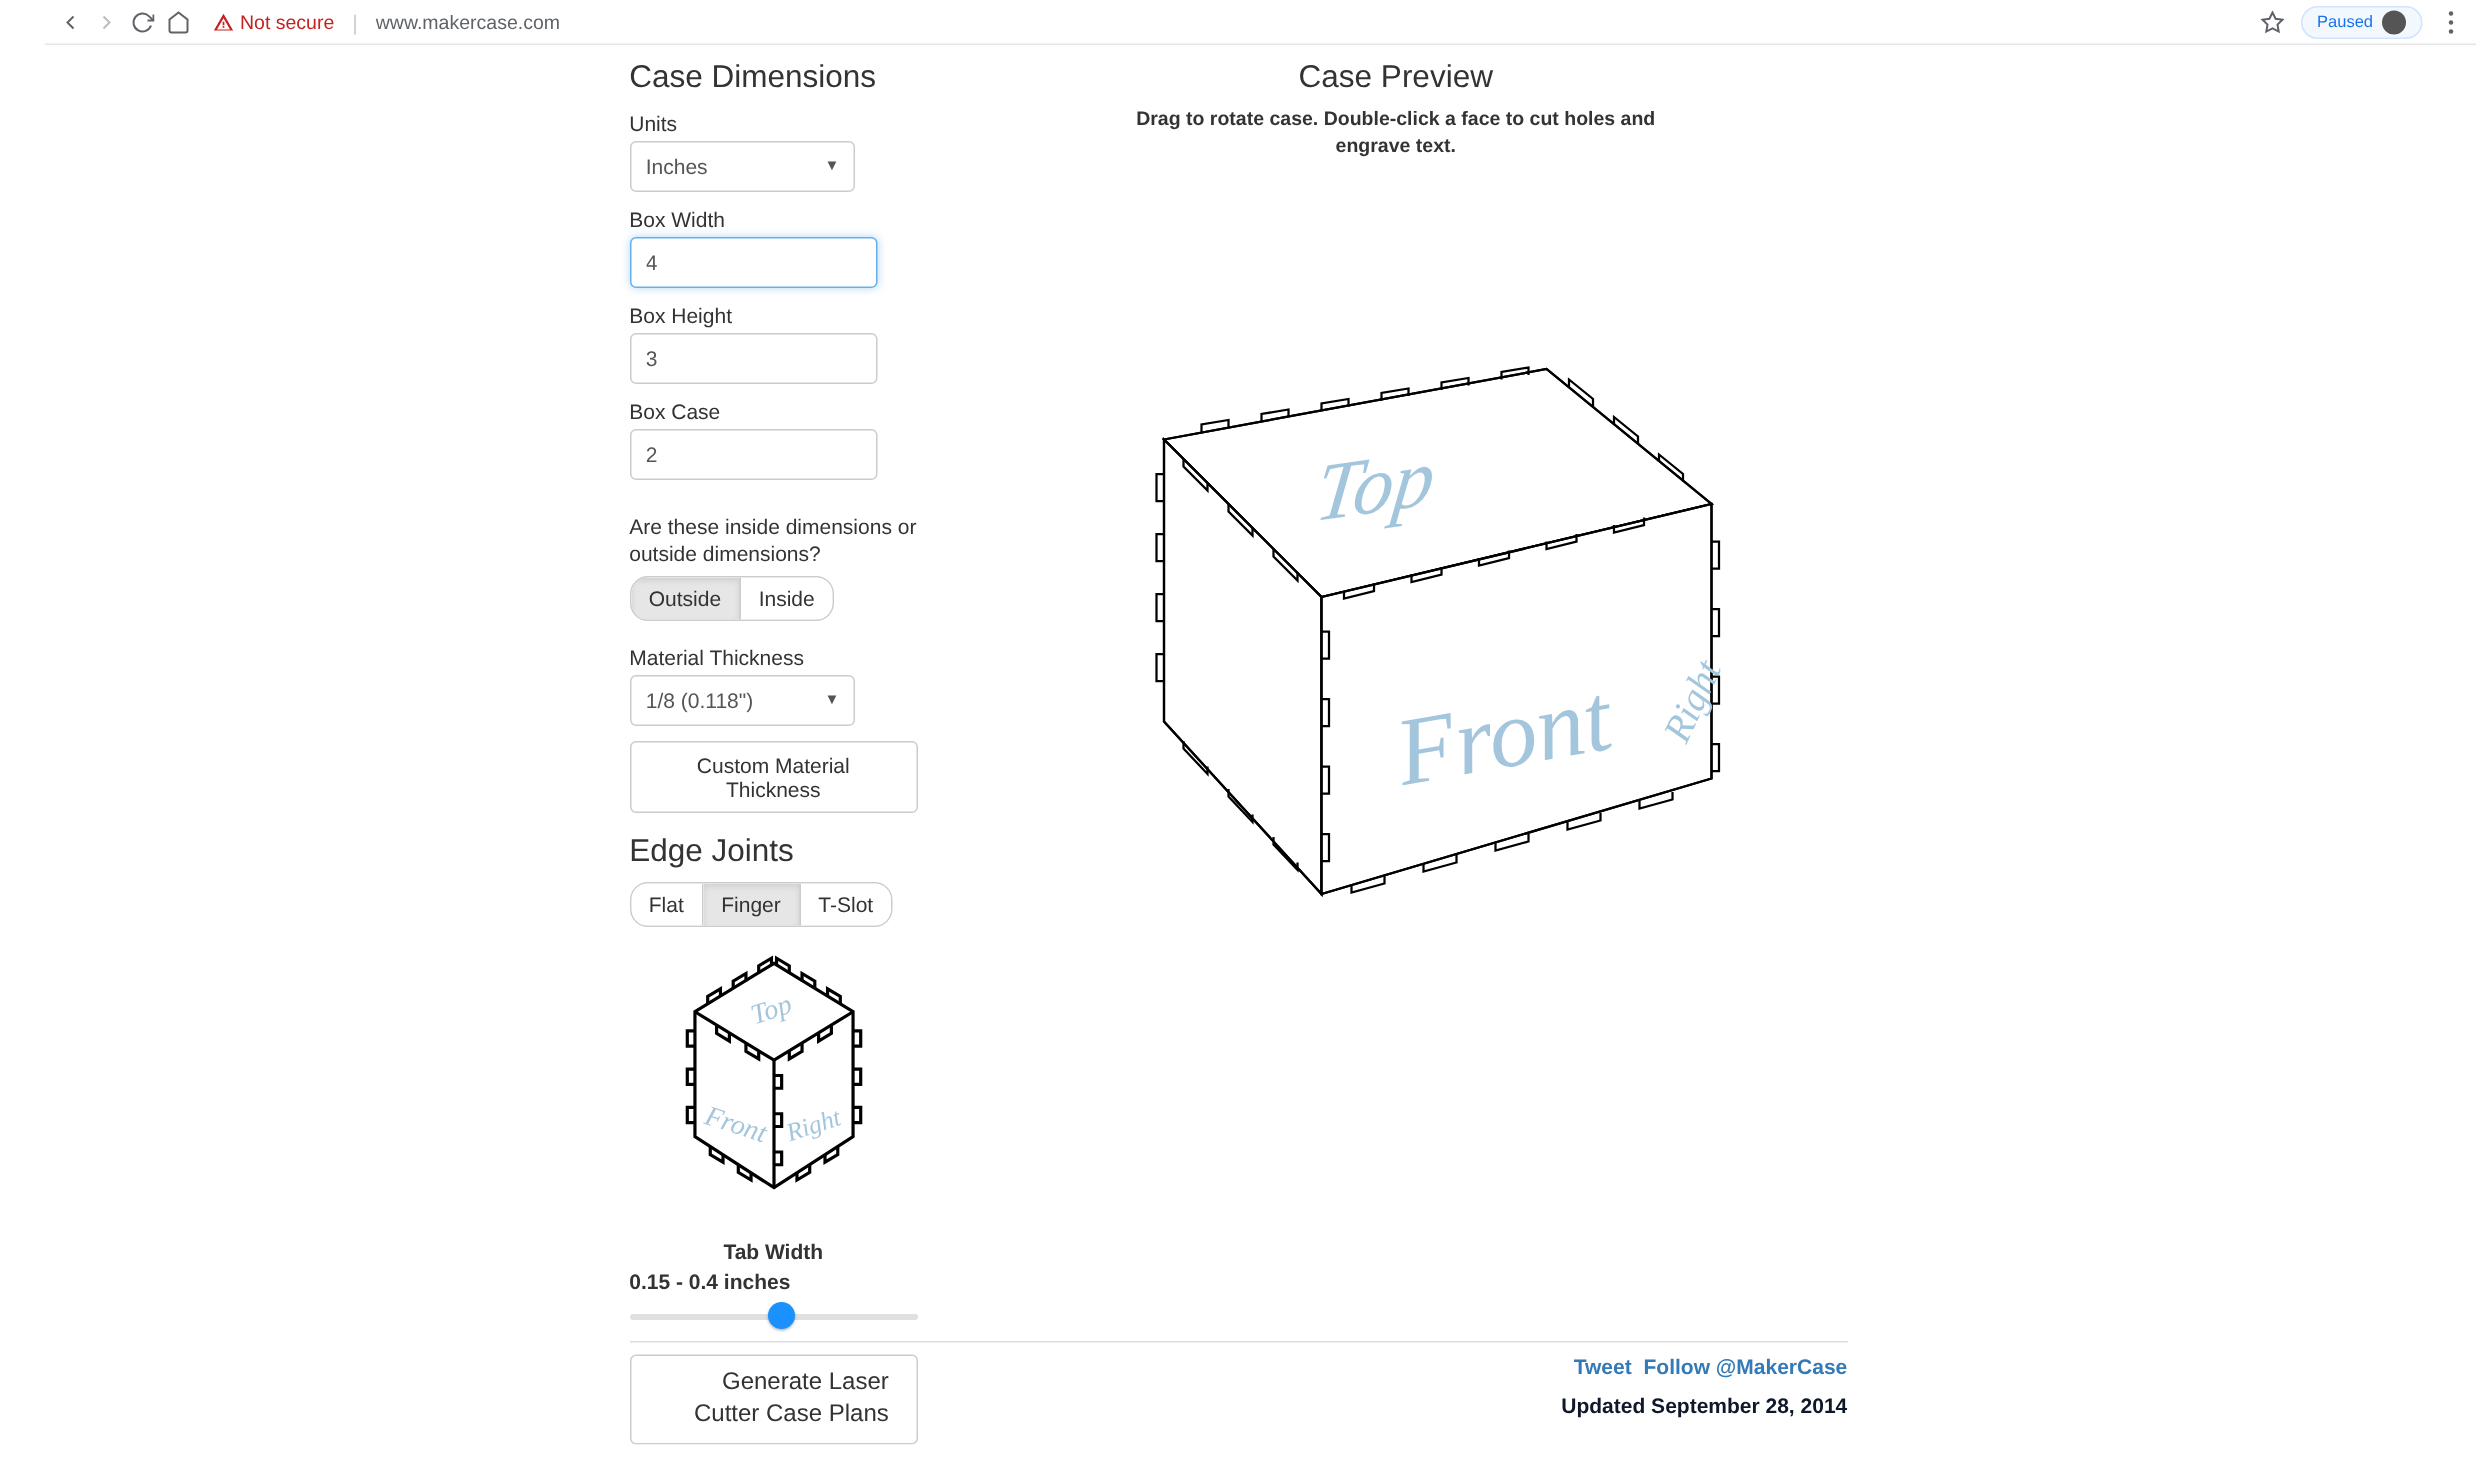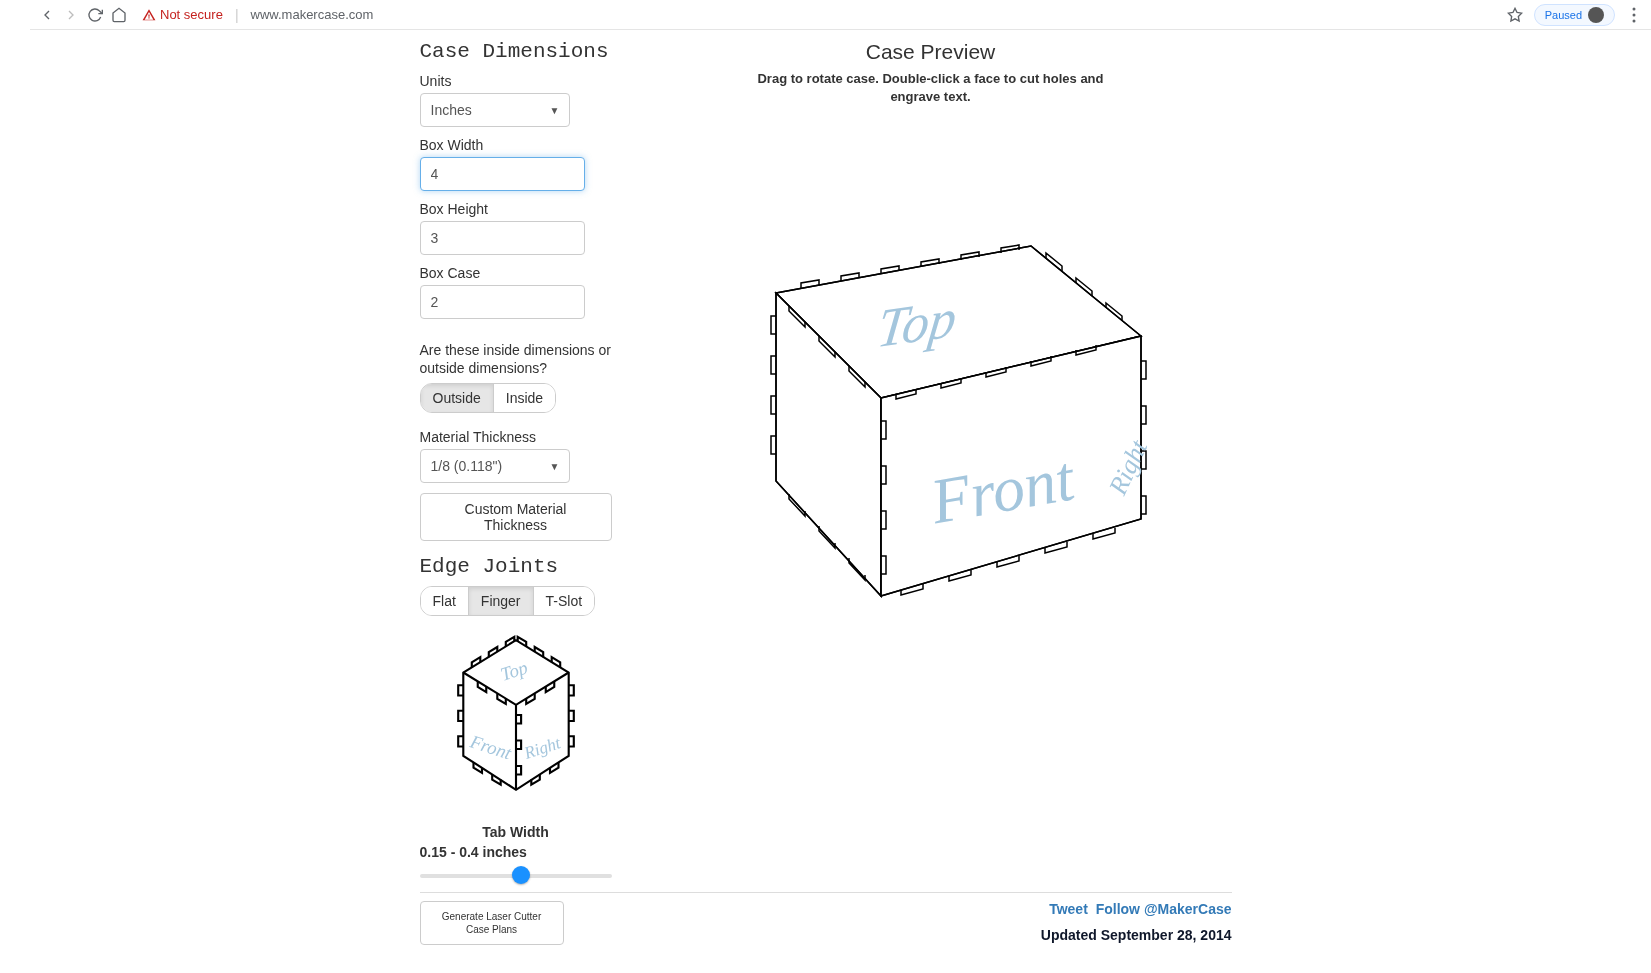--- a/index.html
+++ b/index.html
@@ -15,21 +15,21 @@
   .chrome-right { margin-left: auto; display: flex; align-items: center; gap: 10px; }
   .paused-pill { border: 1px solid #d0e3ff; background: #f3f8ff; color: #1a73e8; font-size: 11px; padding: 2px 10px; border-radius: 12px; display: flex; align-items: center; gap: 6px; }
   .avatar-dot { width: 16px; height: 16px; border-radius: 50%; background: #555; }
   
   
   .page { display: flex; justify-content: center; padding-top: 2px; }
   .container { width: 812px; display: flex; gap: 0; }
   .left-col { width: 200px; padding-right: 8px; }
   .right-col { flex: 1; padding-left: 10px; }
   
-  h2.section { font-size: 21px; font-weight: 500; color: #333; margin: 8px 0 8px 0; font-family: Liberation Mono, monospace; }
+  h2.section { font-size: 21px; font-weight: 500; color: #333; margin: 8px 0 8px 0; }
   .label { font-size: 14px; color: #333; margin: 10px 0 4px 0; display: block; }
   
   .form-control { width: 165px; height: 34px; border: 1px solid #ccc; border-radius: 4px; padding: 4px 10px; font-size: 14px; color: #555; background: #fff; }
   .form-control.focused { border-color: #66afe9; box-shadow: 0 0 6px rgba(102,175,233,0.5); outline: none; }
   select.form-control { appearance: none; background: #fff; position: relative; }
   .select-wrap { position: relative; width: 150px; }
   .select-wrap .caret { position: absolute; right: 10px; top: 50%; transform: translateY(-50%); pointer-events: none; font-size: 10px; color: #555; }
   .select-wrap select { width: 100%; }
   
   .btn-group { display: flex; border: 1px solid #ccc; border-radius: 12px; overflow: hidden; width: fit-content; }
@@ -51,21 +51,21 @@
   
   .slider-wrap { margin-top: 6px; position: relative; height: 18px; }
   .slider-track { position: absolute; top: 8px; left: 0; right: 0; height: 4px; background: #e0e0e0; border-radius: 2px; }
   .slider-thumb { position: absolute; top: 0; width: 18px; height: 18px; border-radius: 50%; background: #1a91ff; box-shadow: 0 1px 2px rgba(0,0,0,0.3); cursor: pointer; }
   
   .preview-title { font-size: 21px; font-weight: 500; text-align: center; margin: 8px 0 6px 0; }
   .preview-hint { font-size: 13px; font-weight: bold; text-align: center; margin: 0 auto 10px auto; max-width: 380px; line-height: 1.4; }
   .preview-canvas { width: 100%; height: 560px; display: flex; align-items: center; justify-content: center; cursor: grab; }
   
   .footer-bar { border-top: 1px solid #ddd; margin-top: 6px; padding-top: 8px; display: flex; align-items: flex-start; }
-  .generate-btn { border: 1px solid #ccc; border-radius: 4px; background: #fff; padding: 8px 18px; font-size: 10px; color: #333; cursor: pointer; text-align: center; width: 144px; line-height: 1.3; }
+  .generate-btn { border: 1px solid #ccc; border-radius: 4px; background: #fff; padding: 8px 18px; font-size: 16px; color: #333; cursor: pointer; text-align: right; width: 192px; line-height: 1.3; }
   .footer-right { margin-left: auto; text-align: right; }
   .footer-links { color: #337ab7; font-weight: bold; font-size: 14px; }
   .footer-links span { margin-left: 4px; cursor: pointer; }
   .footer-updated { font-weight: bold; font-size: 14px; margin-top: 10px; color: #0f172a; }
   
 </style>
 </head>
 <body>
 
 <div class="browser-bar">

